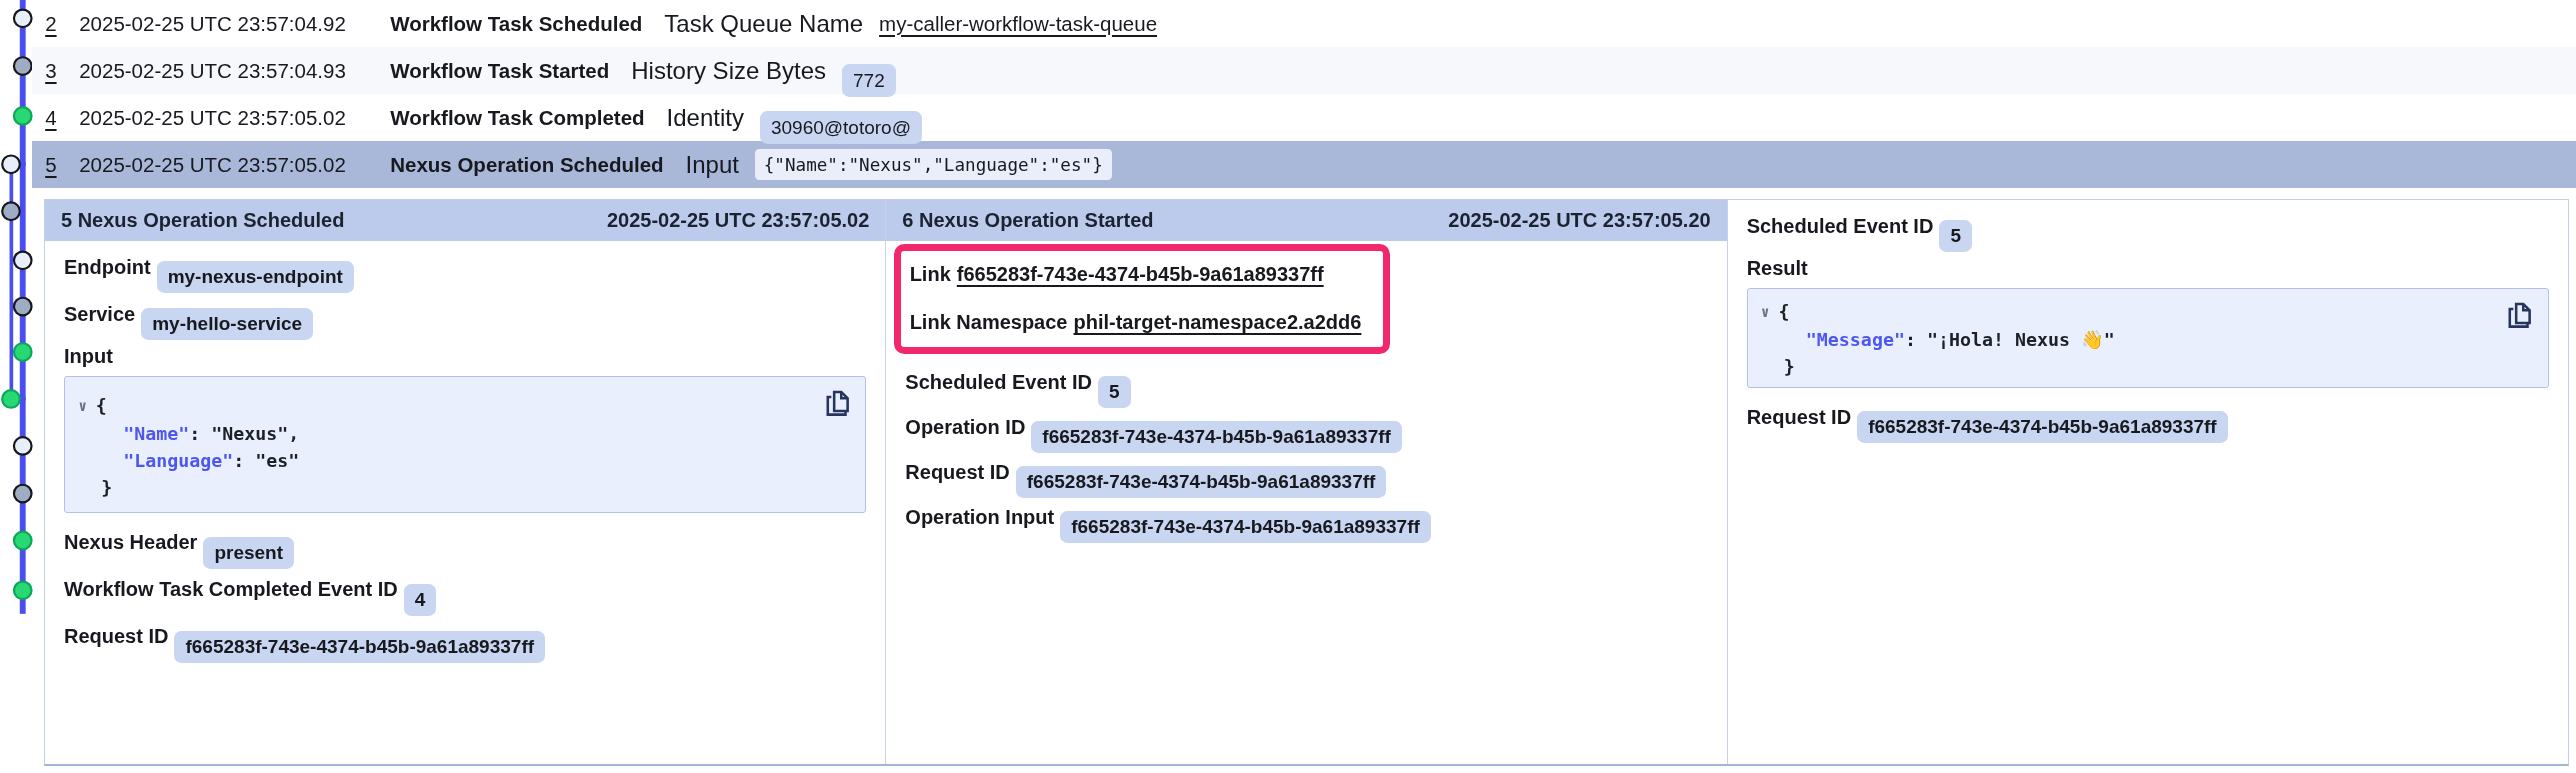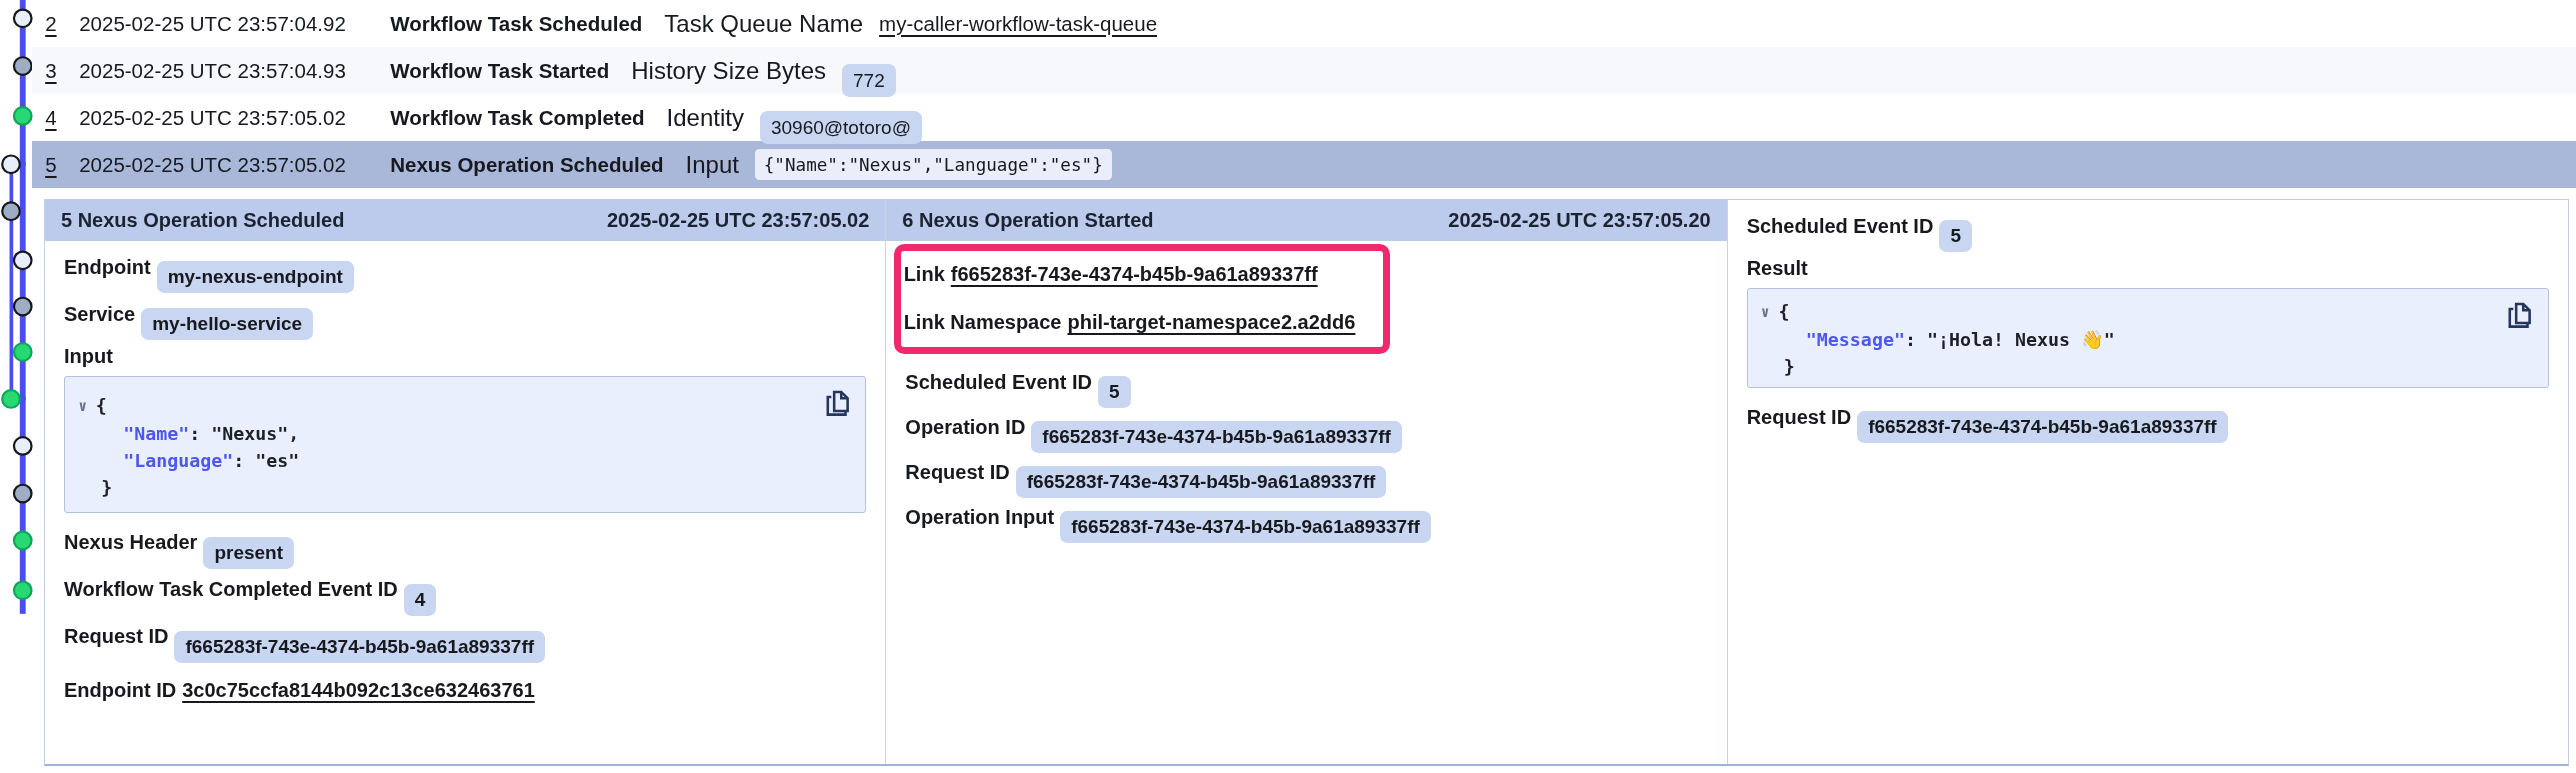--- a/index.html
+++ b/index.html
@@ -41,21 +41,21 @@
   .codeblock { background:#e9effc; border:1.5px solid #b3c2e2; border-radius:2.9px;
     padding:14.7px 17.6px 11.7px 13.2px; position:relative;
     font-family:"DejaVu Sans Mono", monospace; font-size:18.3px; line-height:27px; color:#1d2026; }
   .codeblock.small { padding:8.8px 17.6px 7.3px 13.2px; }
   .jkey { color:#4d56ee; }
   .chev { color:#6a7186; font-size:14.7px; margin-right:8.8px; display:inline-block; transform:translateY(-1.5px); cursor:pointer; }
   .code-line.ind { padding-left:45px; }
   .code-line.close { padding-left:23px; }
   .copy-btn { position:absolute; top:10.3px; right:11.7px; width:34px; height:34px; background:none; border:none; cursor:pointer; }
 
-  .pink-box { width:496px; border:7.3px solid #f2286d; border-radius:10.3px; padding:0 3px;
+  .pink-box { width:496px; border:7.3px solid #f2286d; border-radius:10.3px; padding:0 9px;
     margin:0 0 0 -11.7px; background:#fff; }
   .pink-box .kv { height:48px; }  .mt8 { margin-top:5.9px; }  .mt10 { margin-top:7.3px; }
   .cb1 { margin-top:0; }
 </style>
 </head>
 <body>
 
 <svg class="rail" width="44" height="773" viewBox="0 0 60 1054">
   <rect x="27" y="0" width="8" height="837" fill="#4a4ef0"></rect>
   <rect x="13" y="221" width="22" height="5" fill="#4a4ef0"></rect>
@@ -148,24 +148,20 @@
         <span class="badge">present</span>
       </div>
       <div class="kv">
         <span>Workflow Task Completed Event ID</span>
         <span class="badge">4</span>
       </div>
       <div class="kv">
         <span>Request ID</span>
         <span class="badge">f665283f-743e-4374-b45b-9a61a89337ff</span>
       </div>
-      <div class="kv mt10">
-        <span>Endpoint ID</span>
-        <a class="ulink">3c0c75ccfa8144b092c13ce632463761</a>
-      </div>
     </div>
   </div>
 
   <div class="panel panel2">
     <div class="phead">
       <span>6 Nexus Operation Started</span>
       <span class="ptime">2025-02-25 UTC 23:57:05.20</span>
     </div>
     <div class="pbody">
       <div class="pink-box">

